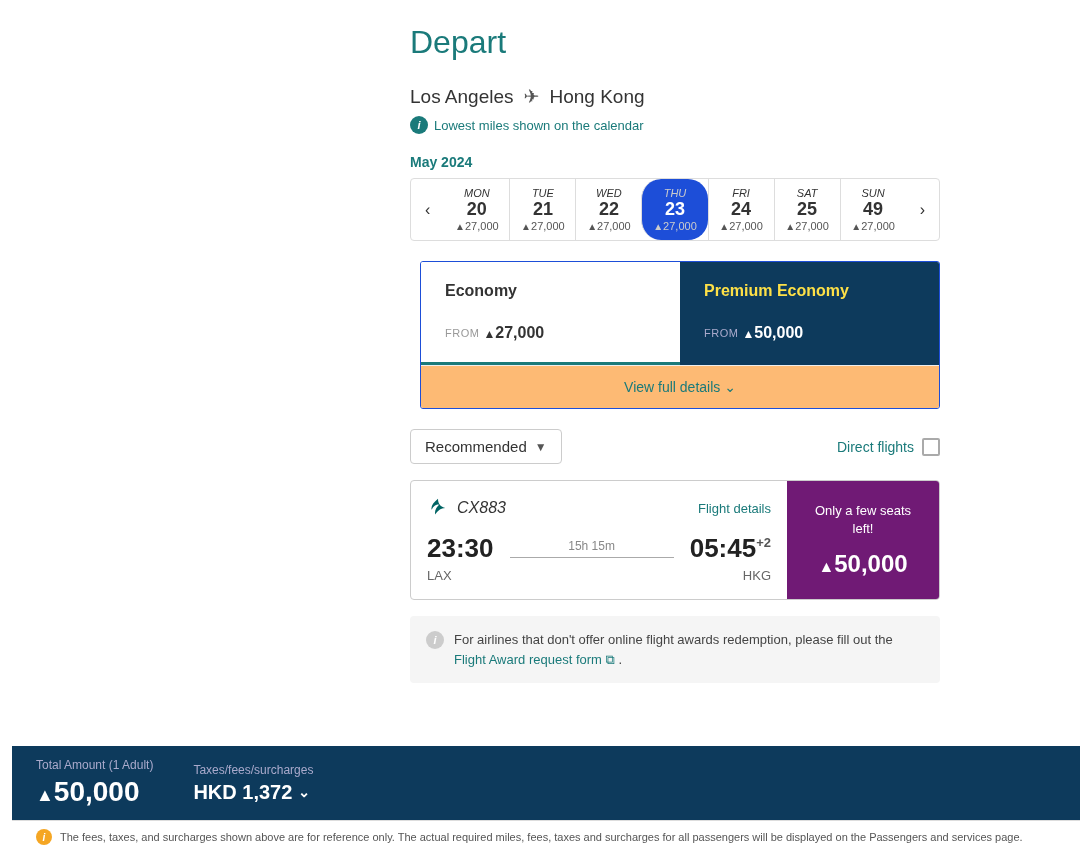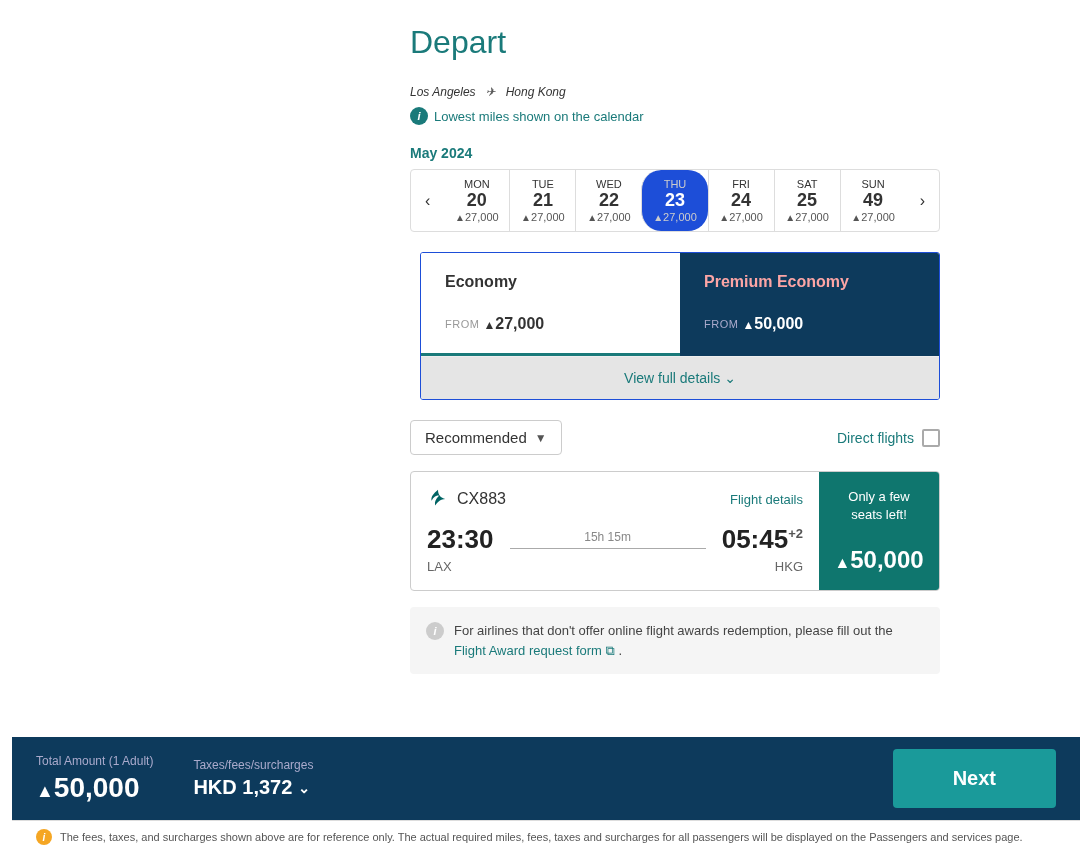--- a/index.html
+++ b/index.html
@@ -23,23 +23,22 @@
       font-weight: 400;
       color: #1a7a7a;
       margin-bottom: 24px;
     }
 
     .route-row {
       display: flex;
       align-items: center;
       gap: 10px;
       margin-bottom: 8px;
-      font-size: 12px;
+      font-size: 19px;
       color: #333;
-      font-style: italic;
     }
 
     .info-row {
       display: flex;
       align-items: center;
       gap: 6px;
       margin-bottom: 20px;
     }
 
     .info-icon {
@@ -106,20 +105,21 @@
     .cal-day.active {
       background: #1d4ed8;
       color: #fff;
       border-radius: 20px;
     }
 
     .cal-day .day-name {
       font-size: 11px;
       color: inherit;
       text-transform: uppercase;
+      font-style: italic;
     }
 
     .cal-day.active .day-name { color: #ccc; }
 
     .cal-day .day-num {
       font-size: 18px;
       font-weight: bold;
       color: inherit;
     }
 
@@ -163,21 +163,21 @@
       background: #0d3a5c;
       color: #fff;
     }
 
     .cabin-tab-name {
       font-size: 16px;
       font-weight: bold;
       margin-bottom: 24px;
     }
 
-    .cabin-tab.premium-economy .cabin-tab-name { color: #fca5a5; }
+    .cabin-tab.premium-economy .cabin-tab-name { color: #fde047; }
 
     .cabin-from-label {
       font-size: 11px;
       color: #999;
       text-transform: uppercase;
       letter-spacing: 0.5px;
     }
 
     .cabin-tab.premium-economy .cabin-from-label { color: #aac; }
 
@@ -186,21 +186,21 @@
       font-weight: bold;
       color: #333;
     }
 
     .cabin-tab.premium-economy .cabin-price { color: #fff; }
 
     .view-details-row {
       text-align: center;
       padding: 12px;
       border-top: 1px solid #eee;
-      background: #e5e5e5;
+      background: #fdba74;
     }
 
     .view-details-link {
       color: #1a7a7a;
       font-size: 14px;
       cursor: pointer;
       text-decoration: none;
     }
 
     
@@ -261,20 +261,21 @@
       display: flex;
       align-items: center;
       justify-content: space-between;
       margin-bottom: 14px;
     }
 
     .flight-number-row {
       display: flex;
       align-items: center;
       gap: 8px;
+      font-style: italic;
     }
 
     .flight-details-link {
       color: #1a7a7a;
       font-size: 13px;
       text-decoration: none;
       cursor: pointer;
     }
 
     .flight-times {
@@ -331,27 +332,27 @@
       font-size: 13px;
       color: #666;
     }
 
     .arrive-airport {
       text-align: right;
     }
 
     
     .flight-price-side {
-      width: 120px;
-      background: #0f766e;
+      width: 152px;
+      background: #701a75;
       color: #fff;
       display: flex;
       flex-direction: column;
       align-items: center;
-      justify-content: space-between;
+      justify-content: center;
       padding: 16px;
       text-align: center;
     }
 
     .seats-left {
       font-size: 13px;
       line-height: 1.4;
       margin-bottom: 12px;
     }
 
@@ -647,19 +648,18 @@
         <span style="font-size:18px;">▲</span><span>50,000</span>
       </div>
     </div>
     <div>
       <div class="taxes-label">Taxes/fees/surcharges</div>
       <div class="taxes-amount">
         <span>HKD 1,372</span>
         <span class="taxes-caret">⌄</span>
       </div>
     </div>
-    <button class="next-btn">Next</button>
   </div>
   <div class="disclaimer-bar">
     <div class="disclaimer-icon">i</div>
     <span>The fees, taxes, and surcharges shown above are for reference only. The actual required miles, fees, taxes and surcharges for all passengers will be displayed on the Passengers and services page.</span>
   </div>
 </div>
 
 </body></html>

